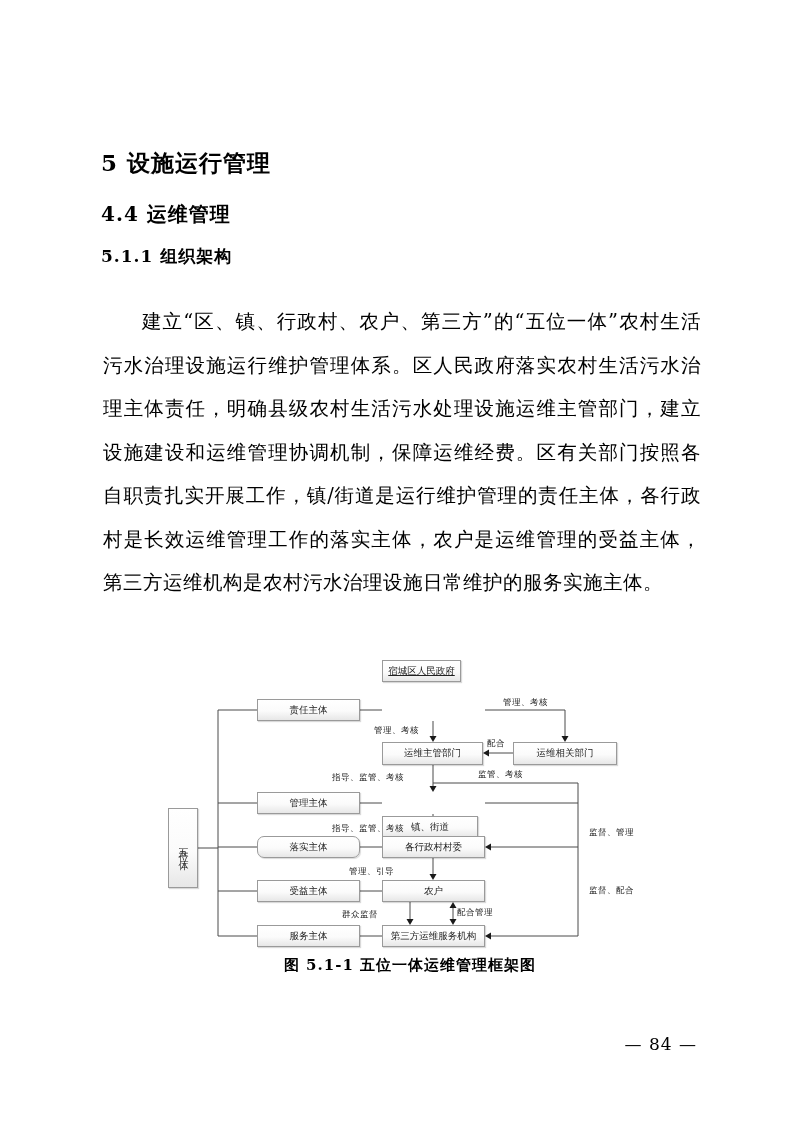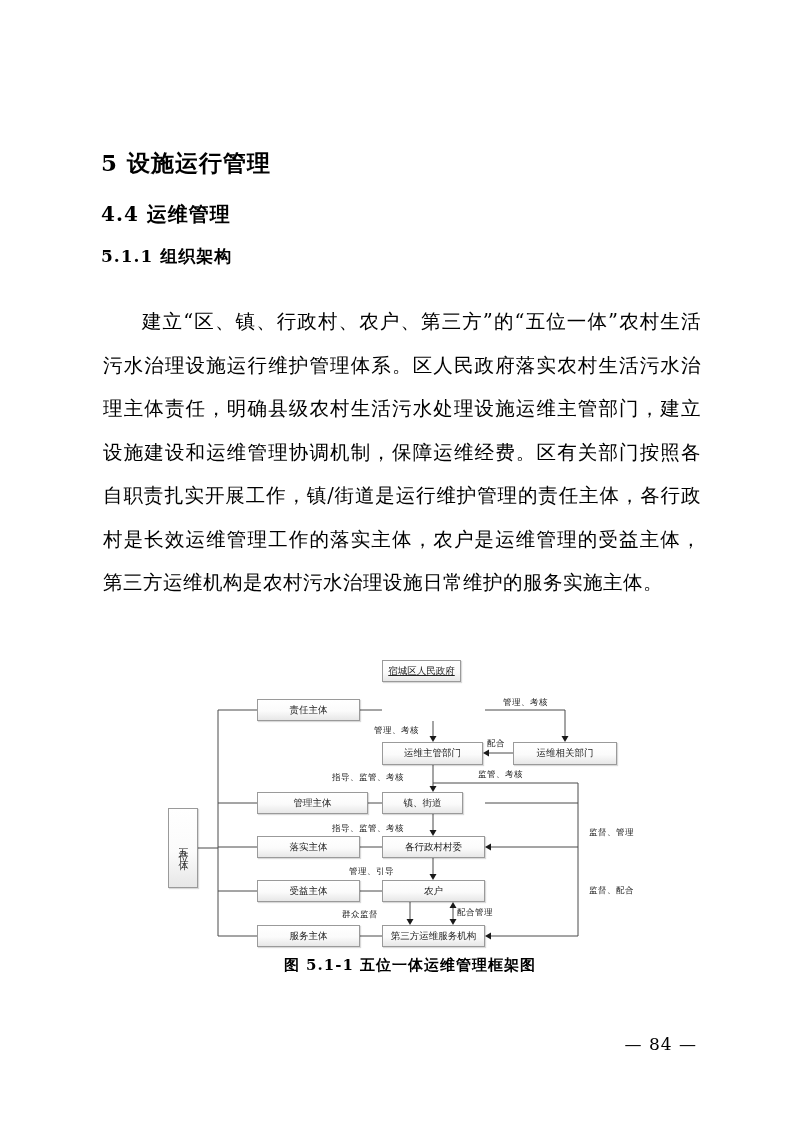--- a/index.html
+++ b/index.html
@@ -95,29 +95,29 @@
         <polygon points="406.5,919 413.5,919 410,925"></polygon>
         <polygon points="449.5,908 456.5,908 453,902"></polygon>
         <polygon points="449.5,919 456.5,919 453,925"></polygon>
         <polygon points="491,932.5 491,939.5 485,936"></polygon>
       </g>
     </svg>
 
     <div class="dbox vert" style="left:168px; top:808px; width:30px; height:80px;">五位一体</div>
 
     <div class="dbox" style="left:257px; top:699px; width:103px; height:22px;">责任主体</div>
-    <div class="dbox" style="left:257px; top:792px; width:111px; height:22px;">管理主体</div>
-    <div class="dbox" style="left:257px; top:836px; width:103px; height:22px;">落实主体</div>
+    <div class="dbox" style="left:257px; top:792px; width:103px; height:22px;">管理主体</div>
+    <div class="dbox" style="left:257px; top:836px; width:103px; height:22px;border-radius:7px;">落实主体</div>
     <div class="dbox" style="left:257px; top:880px; width:103px; height:22px;">受益主体</div>
     <div class="dbox" style="left:257px; top:925px; width:103px; height:22px;">服务主体</div>
 
     <div class="dbox" style="left:382px; top:660px; width:79px; height:22px;text-decoration:underline;">宿城区人民政府</div>
     <div class="dbox" style="left:382px; top:742px; width:101px; height:23px;">运维主管部门</div>
     <div class="dbox" style="left:513px; top:742px; width:104px; height:23px;">运维相关部门</div>
-    <div class="dbox" style="left:382px; top:792px; width:81px; height:22px;">镇、街道</div>
+    <div class="dbox" style="left:382px; top:816px; width:96px; height:22px;">镇、街道</div>
     <div class="dbox" style="left:382px; top:836px; width:103px; height:22px;">各行政村村委</div>
     <div class="dbox" style="left:382px; top:880px; width:103px; height:22px;">农户</div>
     <div class="dbox" style="left:382px; top:925px; width:103px; height:22px;">第三方运维服务机构</div>
 
     <div class="elabel" style="left:503px; top:697px;">管理、考核</div>
     <div class="elabel" style="left:374px; top:725px;">管理、考核</div>
     <div class="elabel" style="left:487px; top:738px;">配合</div>
     <div class="elabel" style="left:332px; top:772px;">指导、监管、考核</div>
     <div class="elabel" style="left:478px; top:769px;">监管、考核</div>
     <div class="elabel" style="left:332px; top:823px;">指导、监管、考核</div>

